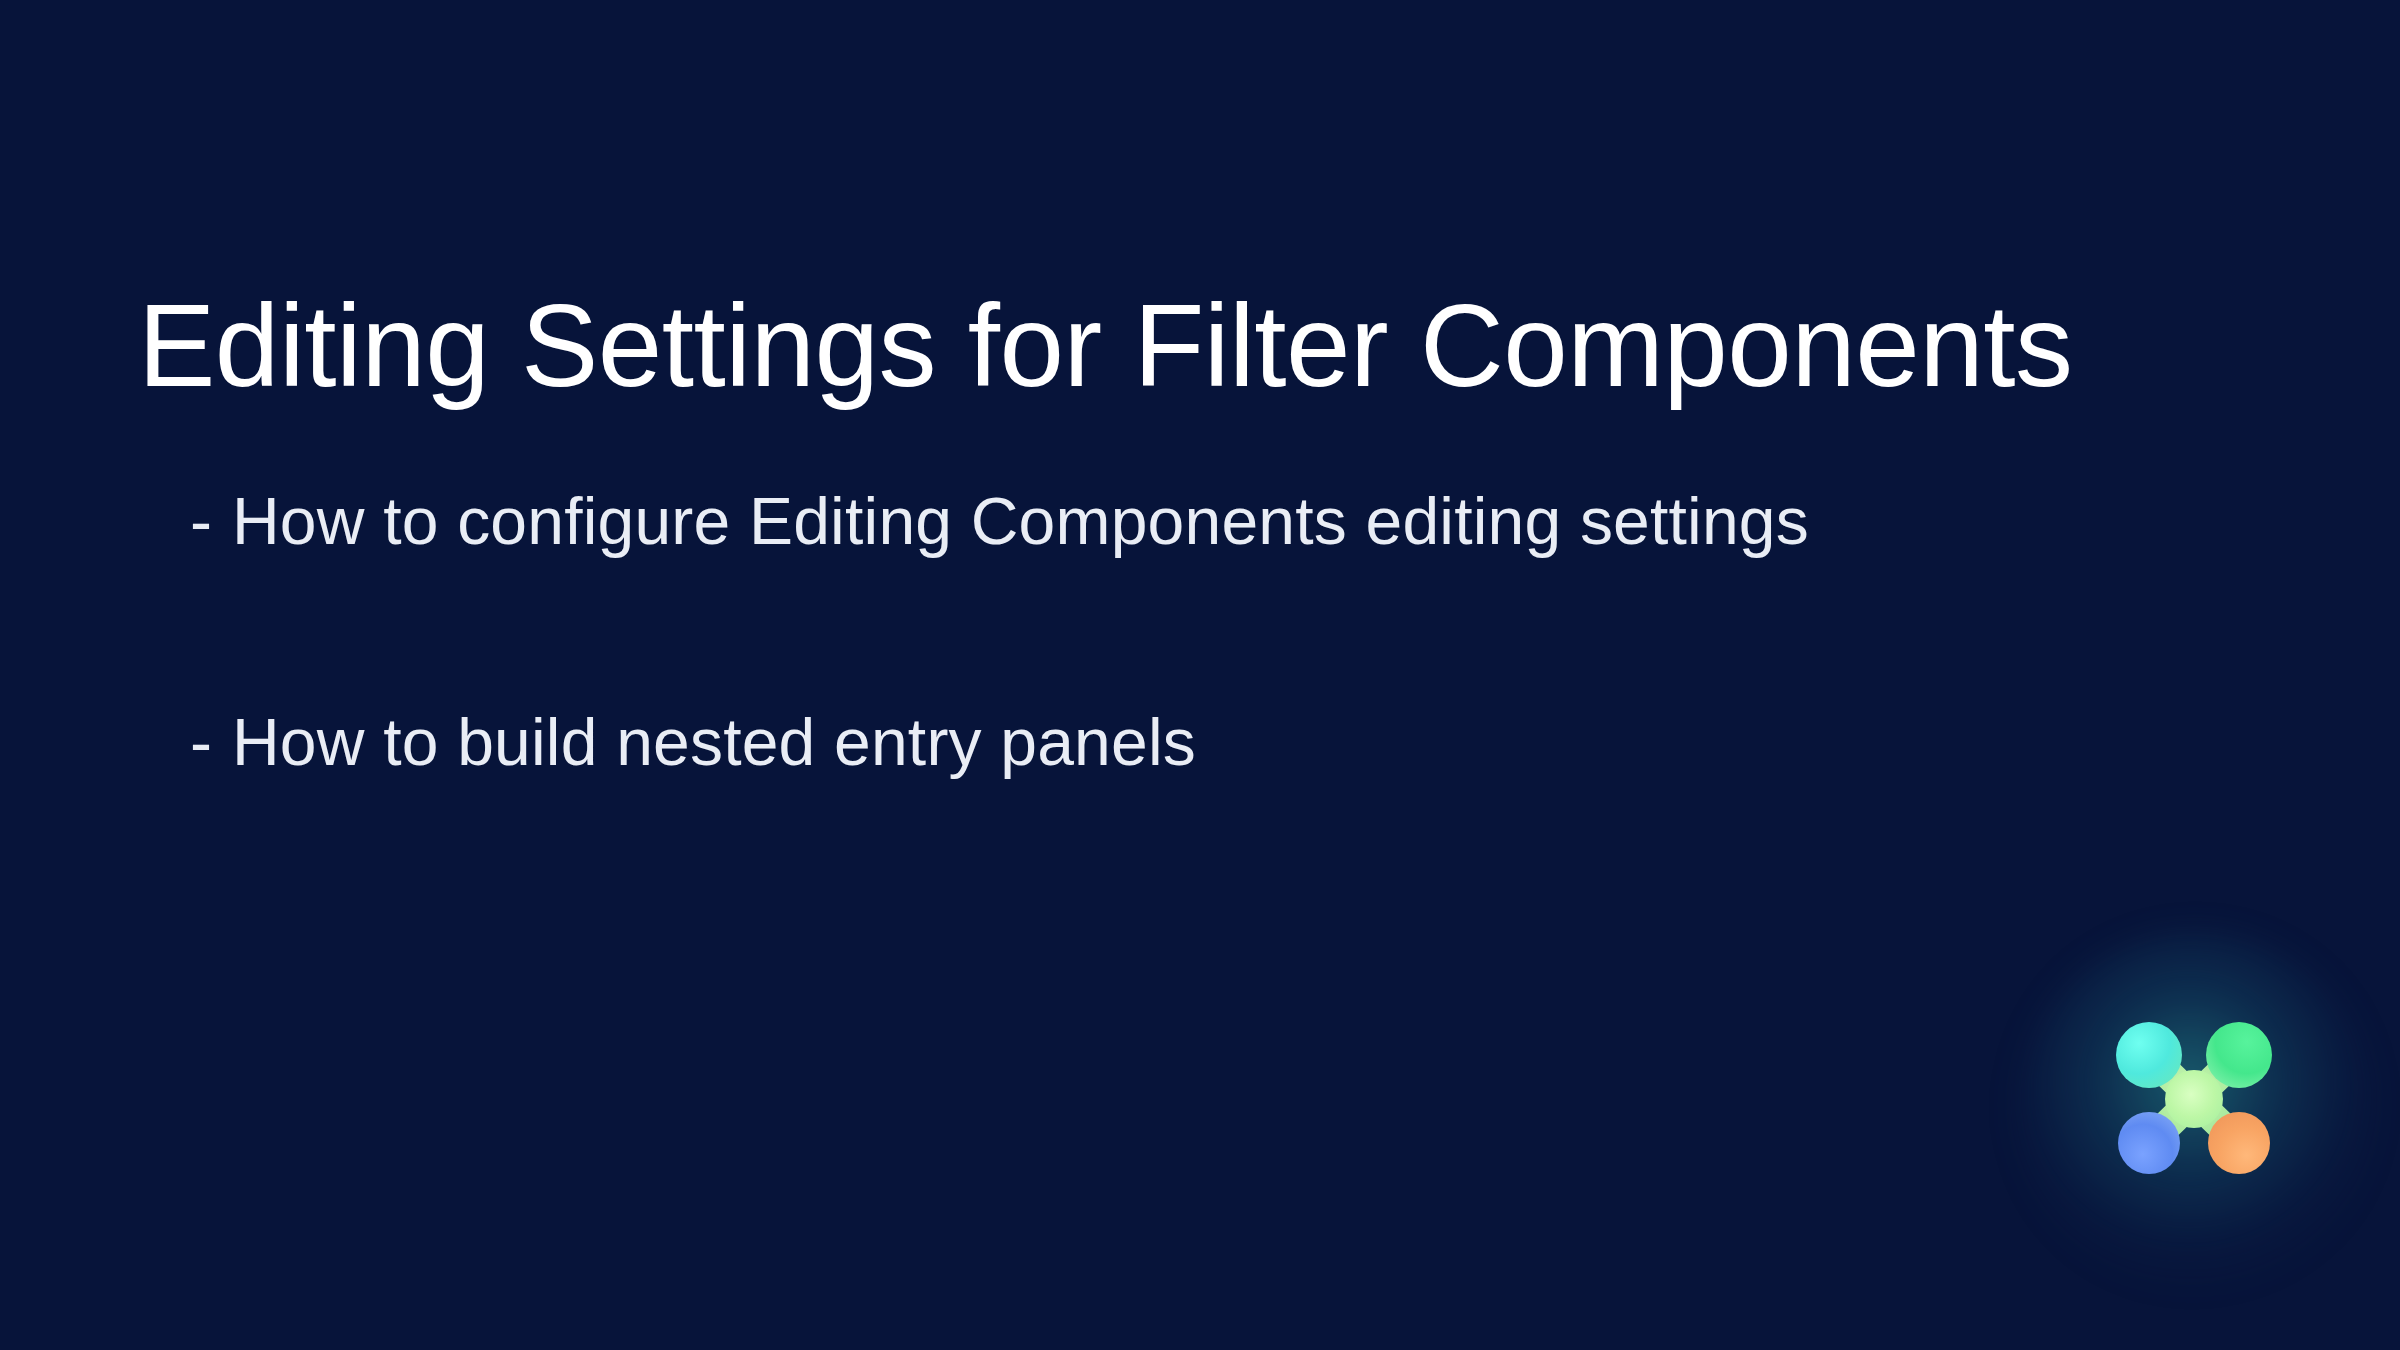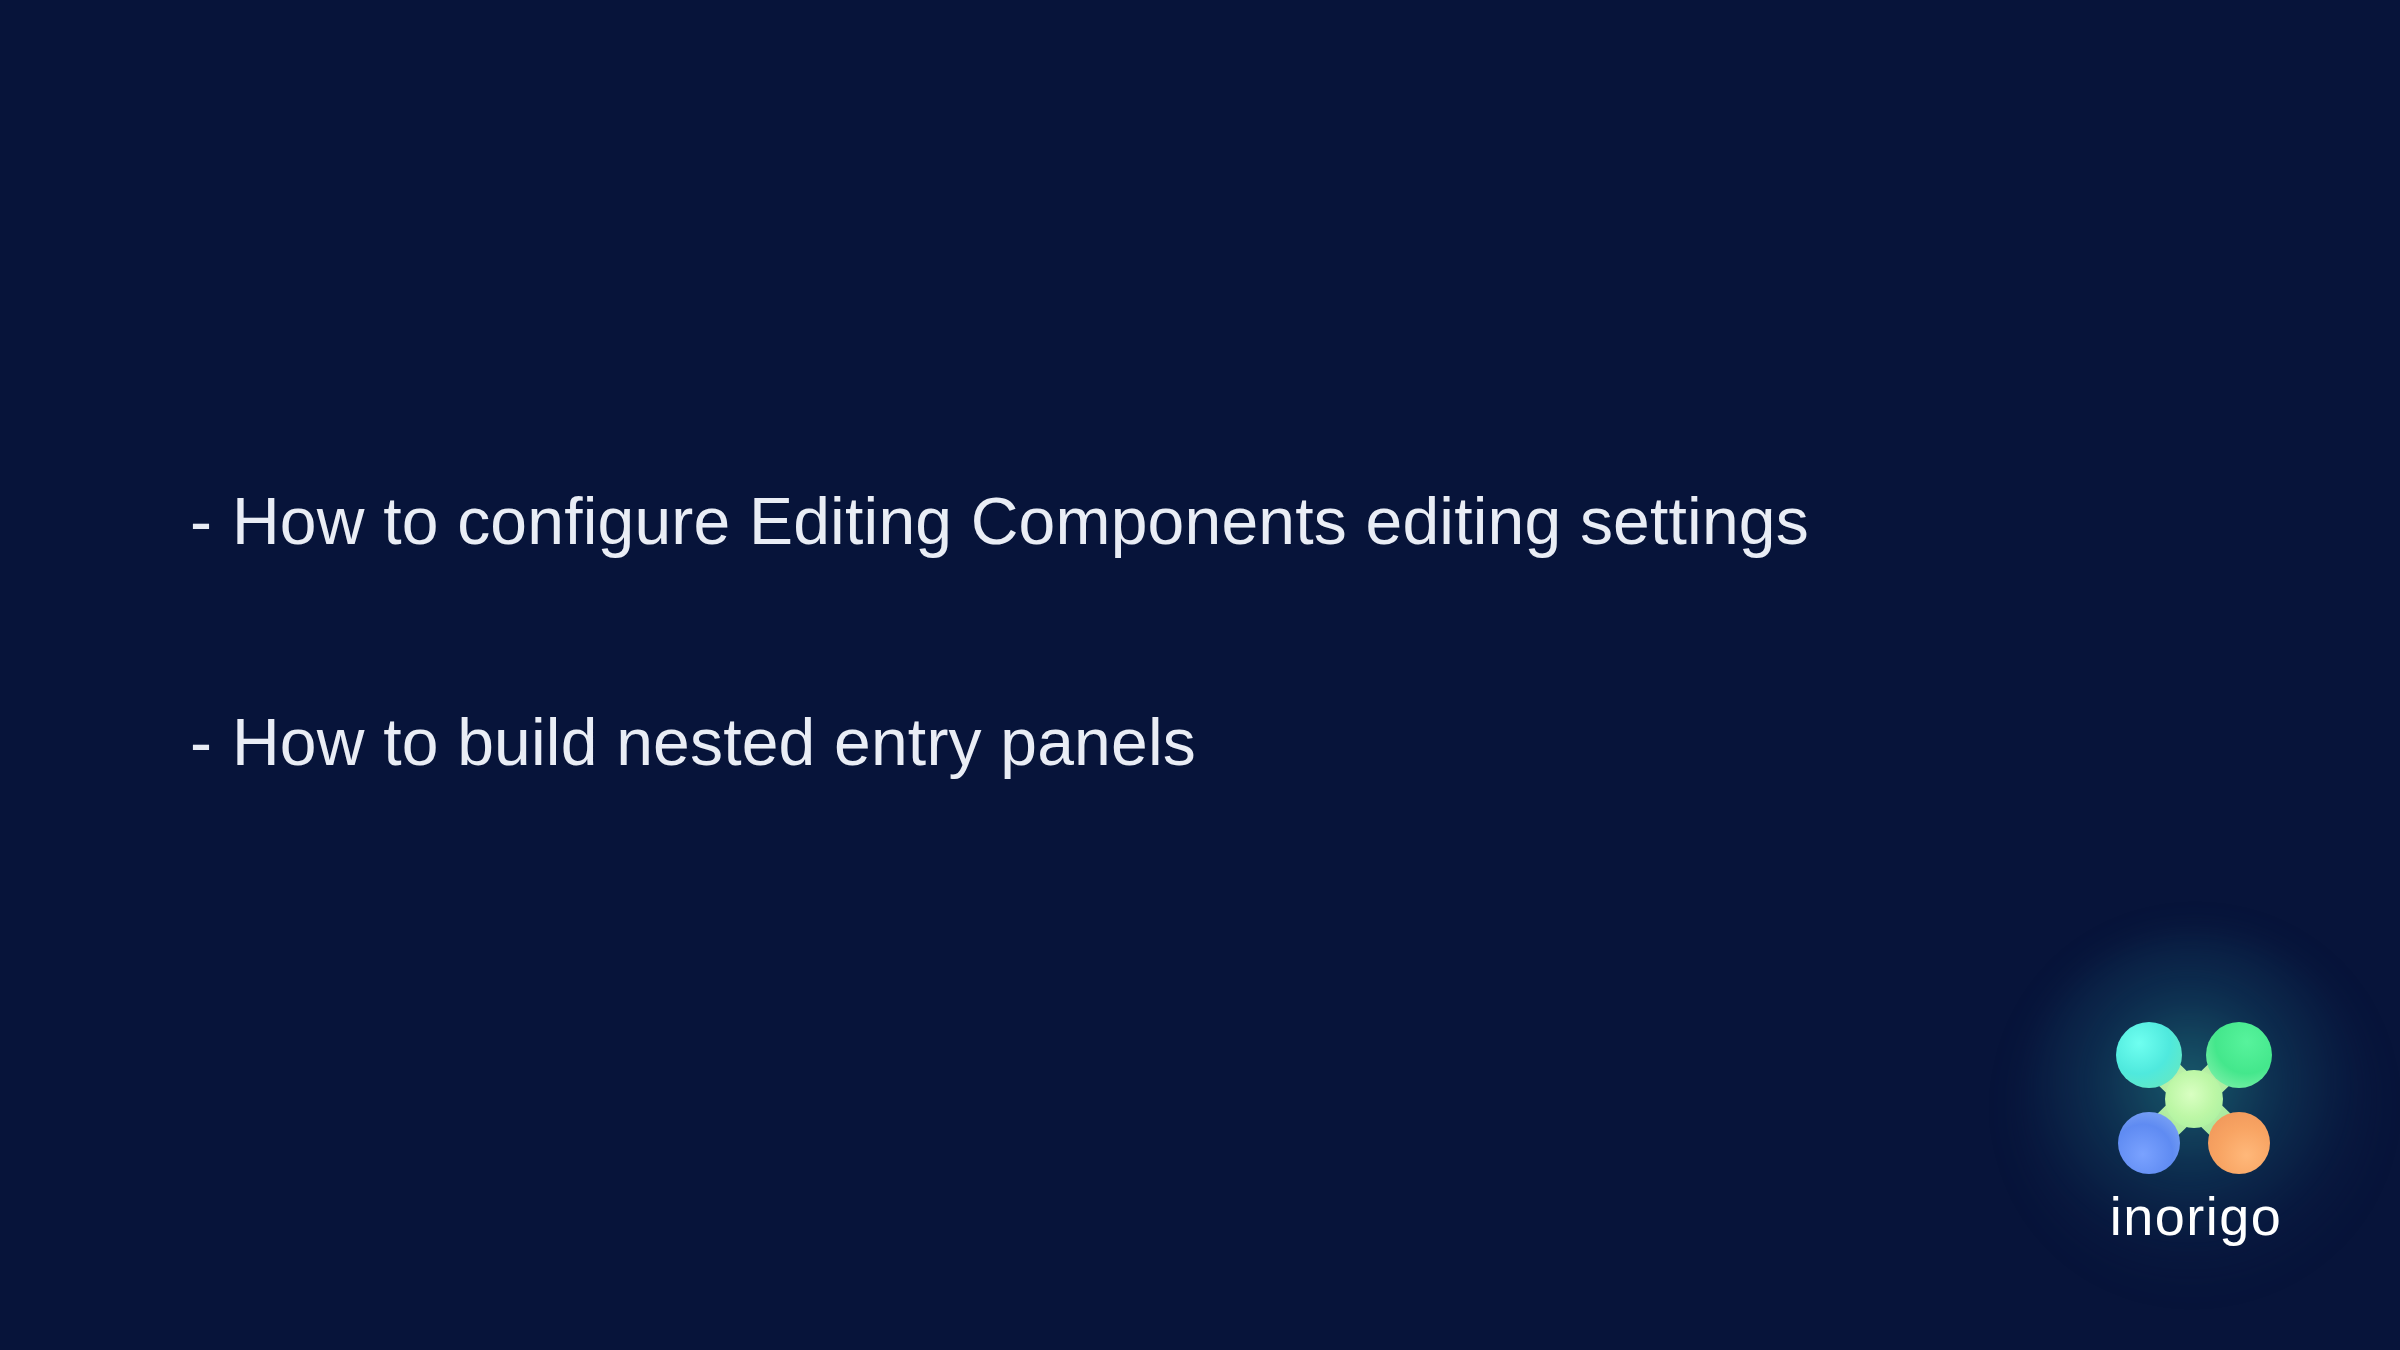--- a/index.html
+++ b/index.html
@@ -123,20 +123,21 @@
     font-size: 54px;
     font-weight: 300;
     letter-spacing: 1.5px;
   }
 </style>
 </head>
 <body>
 
 <div class="slide">
 
+  <h1 class="slide-title">Editing Settings for Filter Components</h1>
 
   <ul class="bullet-list">
     <li class="bullet-item">
       <span class="bullet-dash">-</span>
       <span class="bullet-text">How to configure Editing Components editing settings</span>
     </li>
     <li class="bullet-item">
       <span class="bullet-dash">-</span>
       <span class="bullet-text">How to build nested entry panels</span>
     </li>
@@ -181,16 +182,15 @@
 
         <circle cx="90" cy="83" r="29" fill="url(#gC)"></circle>
 
         <circle cx="45" cy="39" r="33" fill="url(#gTL)"></circle>
         <circle cx="135" cy="39" r="33" fill="url(#gTR)"></circle>
         <circle cx="45" cy="127" r="31" fill="url(#gBL)"></circle>
         <circle cx="135" cy="127" r="31" fill="url(#gBR)"></circle>
       </svg>
     </div>
 
-    <div class="logo-wordmark">inorigo</div>
   </div>
 
 </div>
 
 </body></html>

